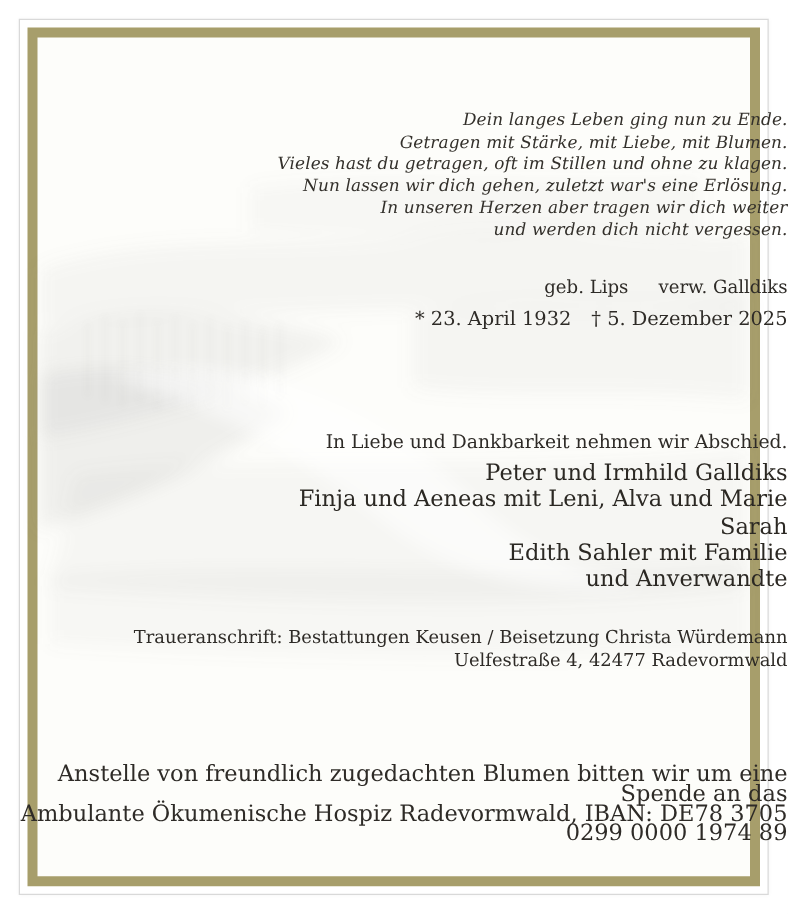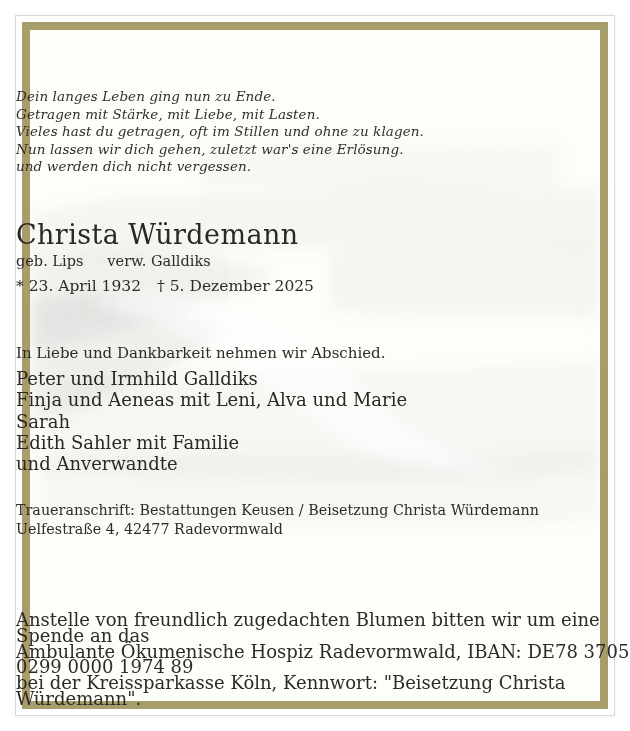--- a/index.html
+++ b/index.html
@@ -28,21 +28,21 @@
   }
   
   .watermark {
     position: absolute; inset: 0;
     width: 100%; height: 100%;
     pointer-events: none;
   }
 
   
   .text-layer { position: absolute; inset: 0; }
-  .block { position: absolute; left: 0; right: 0; text-align: left; margin-left: 16px; }
+  .block { position: absolute; left: 0; right: 0; text-align: right; }
 
   .poem {
     top: 88px;
     font-style: italic;
     font-size: 13.5px;
     line-height: 17.6px;
     letter-spacing: 0.1px;
     color: #33302b;
   }
 
@@ -111,28 +111,28 @@
     </g>
     <g filter="url(#soft)" fill="#ffffff">
       <path opacity="0.55" d="M90,300 C140,290 200,295 240,310 C300,330 340,360 380,400 C420,440 470,460 520,470 C440,480 360,460 310,420 C260,380 200,340 140,320 Z"></path>
     </g>
   </svg>
 
   <div class="text-layer">
 
     <div class="block poem">
       <div>Dein langes Leben ging nun zu Ende.</div>
-      <div>Getragen mit Stärke, mit Liebe, mit Lasten.</div>
+      <div>Getragen mit Stärke, mit Liebe, mit Blumen.</div>
       <div>Vieles hast du getragen, oft im Stillen und ohne zu klagen.</div>
       <div>Nun lassen wir dich gehen, zuletzt war's eine Erlösung.</div>
+      <div>In unseren Herzen aber tragen wir dich weiter</div>
       <div>und werden dich nicht vergessen.</div>
     </div>
 
     <div class="block name-block">
-      <div class="deceased-name">Christa Würdemann</div>
       <div class="maiden-line">
         <span>geb. Lips</span><span class="gap"></span><span>verw. Galldiks</span>
       </div>
       <div class="dates-line">
         <span>* 23. April 1932</span><span class="gap"></span><span>† 5. Dezember 2025</span>
       </div>
     </div>
 
     <div class="block farewell-intro">In Liebe und Dankbarkeit nehmen wir Abschied.</div>
 
@@ -146,17 +146,16 @@
 
     <div class="block address">
       <div>Traueranschrift: Bestattungen Keusen / Beisetzung Christa Würdemann</div>
       <div>Uelfestraße 4, 42477 Radevormwald</div>
     </div>
 
 
     <div class="block donation">
       <div>Anstelle von freundlich zugedachten Blumen bitten wir um eine Spende an das</div>
       <div>Ambulante Ökumenische Hospiz Radevormwald, IBAN: DE78 3705 0299 0000 1974 89</div>
-      <div>bei der Kreissparkasse Köln, Kennwort: "Beisetzung Christa Würdemann".</div>
     </div>
 
   </div>
 </div>
 
 </body></html>

